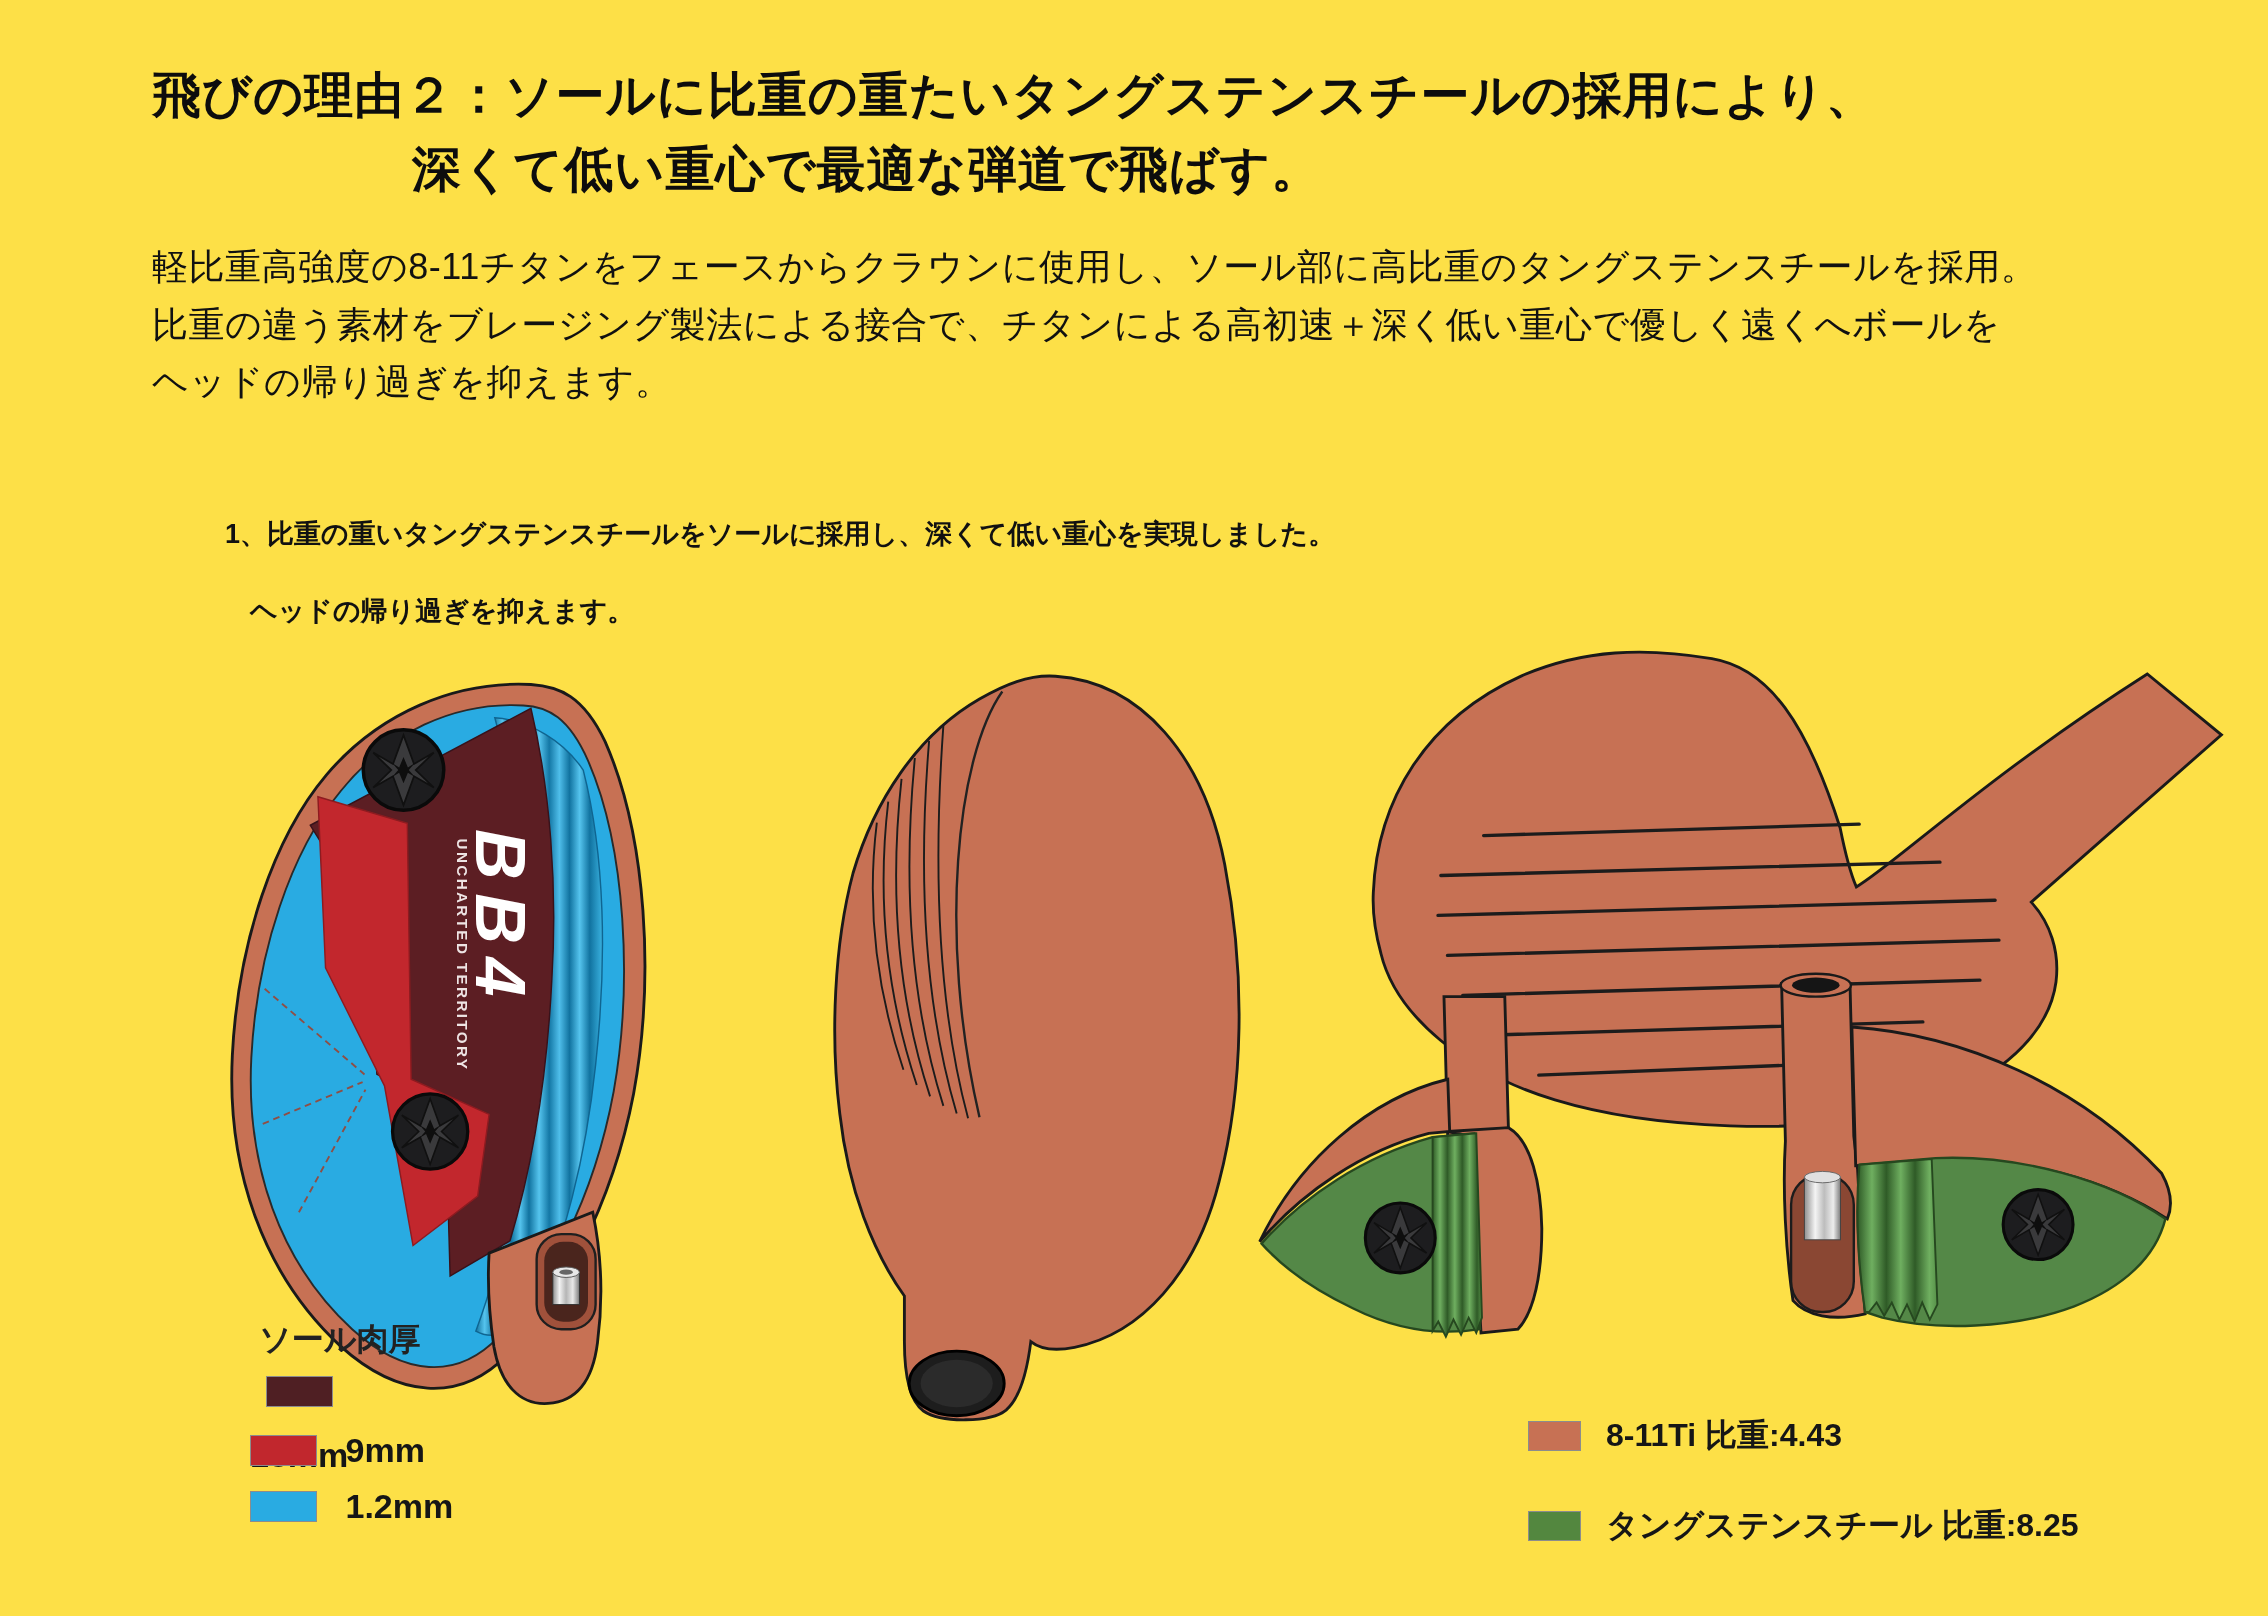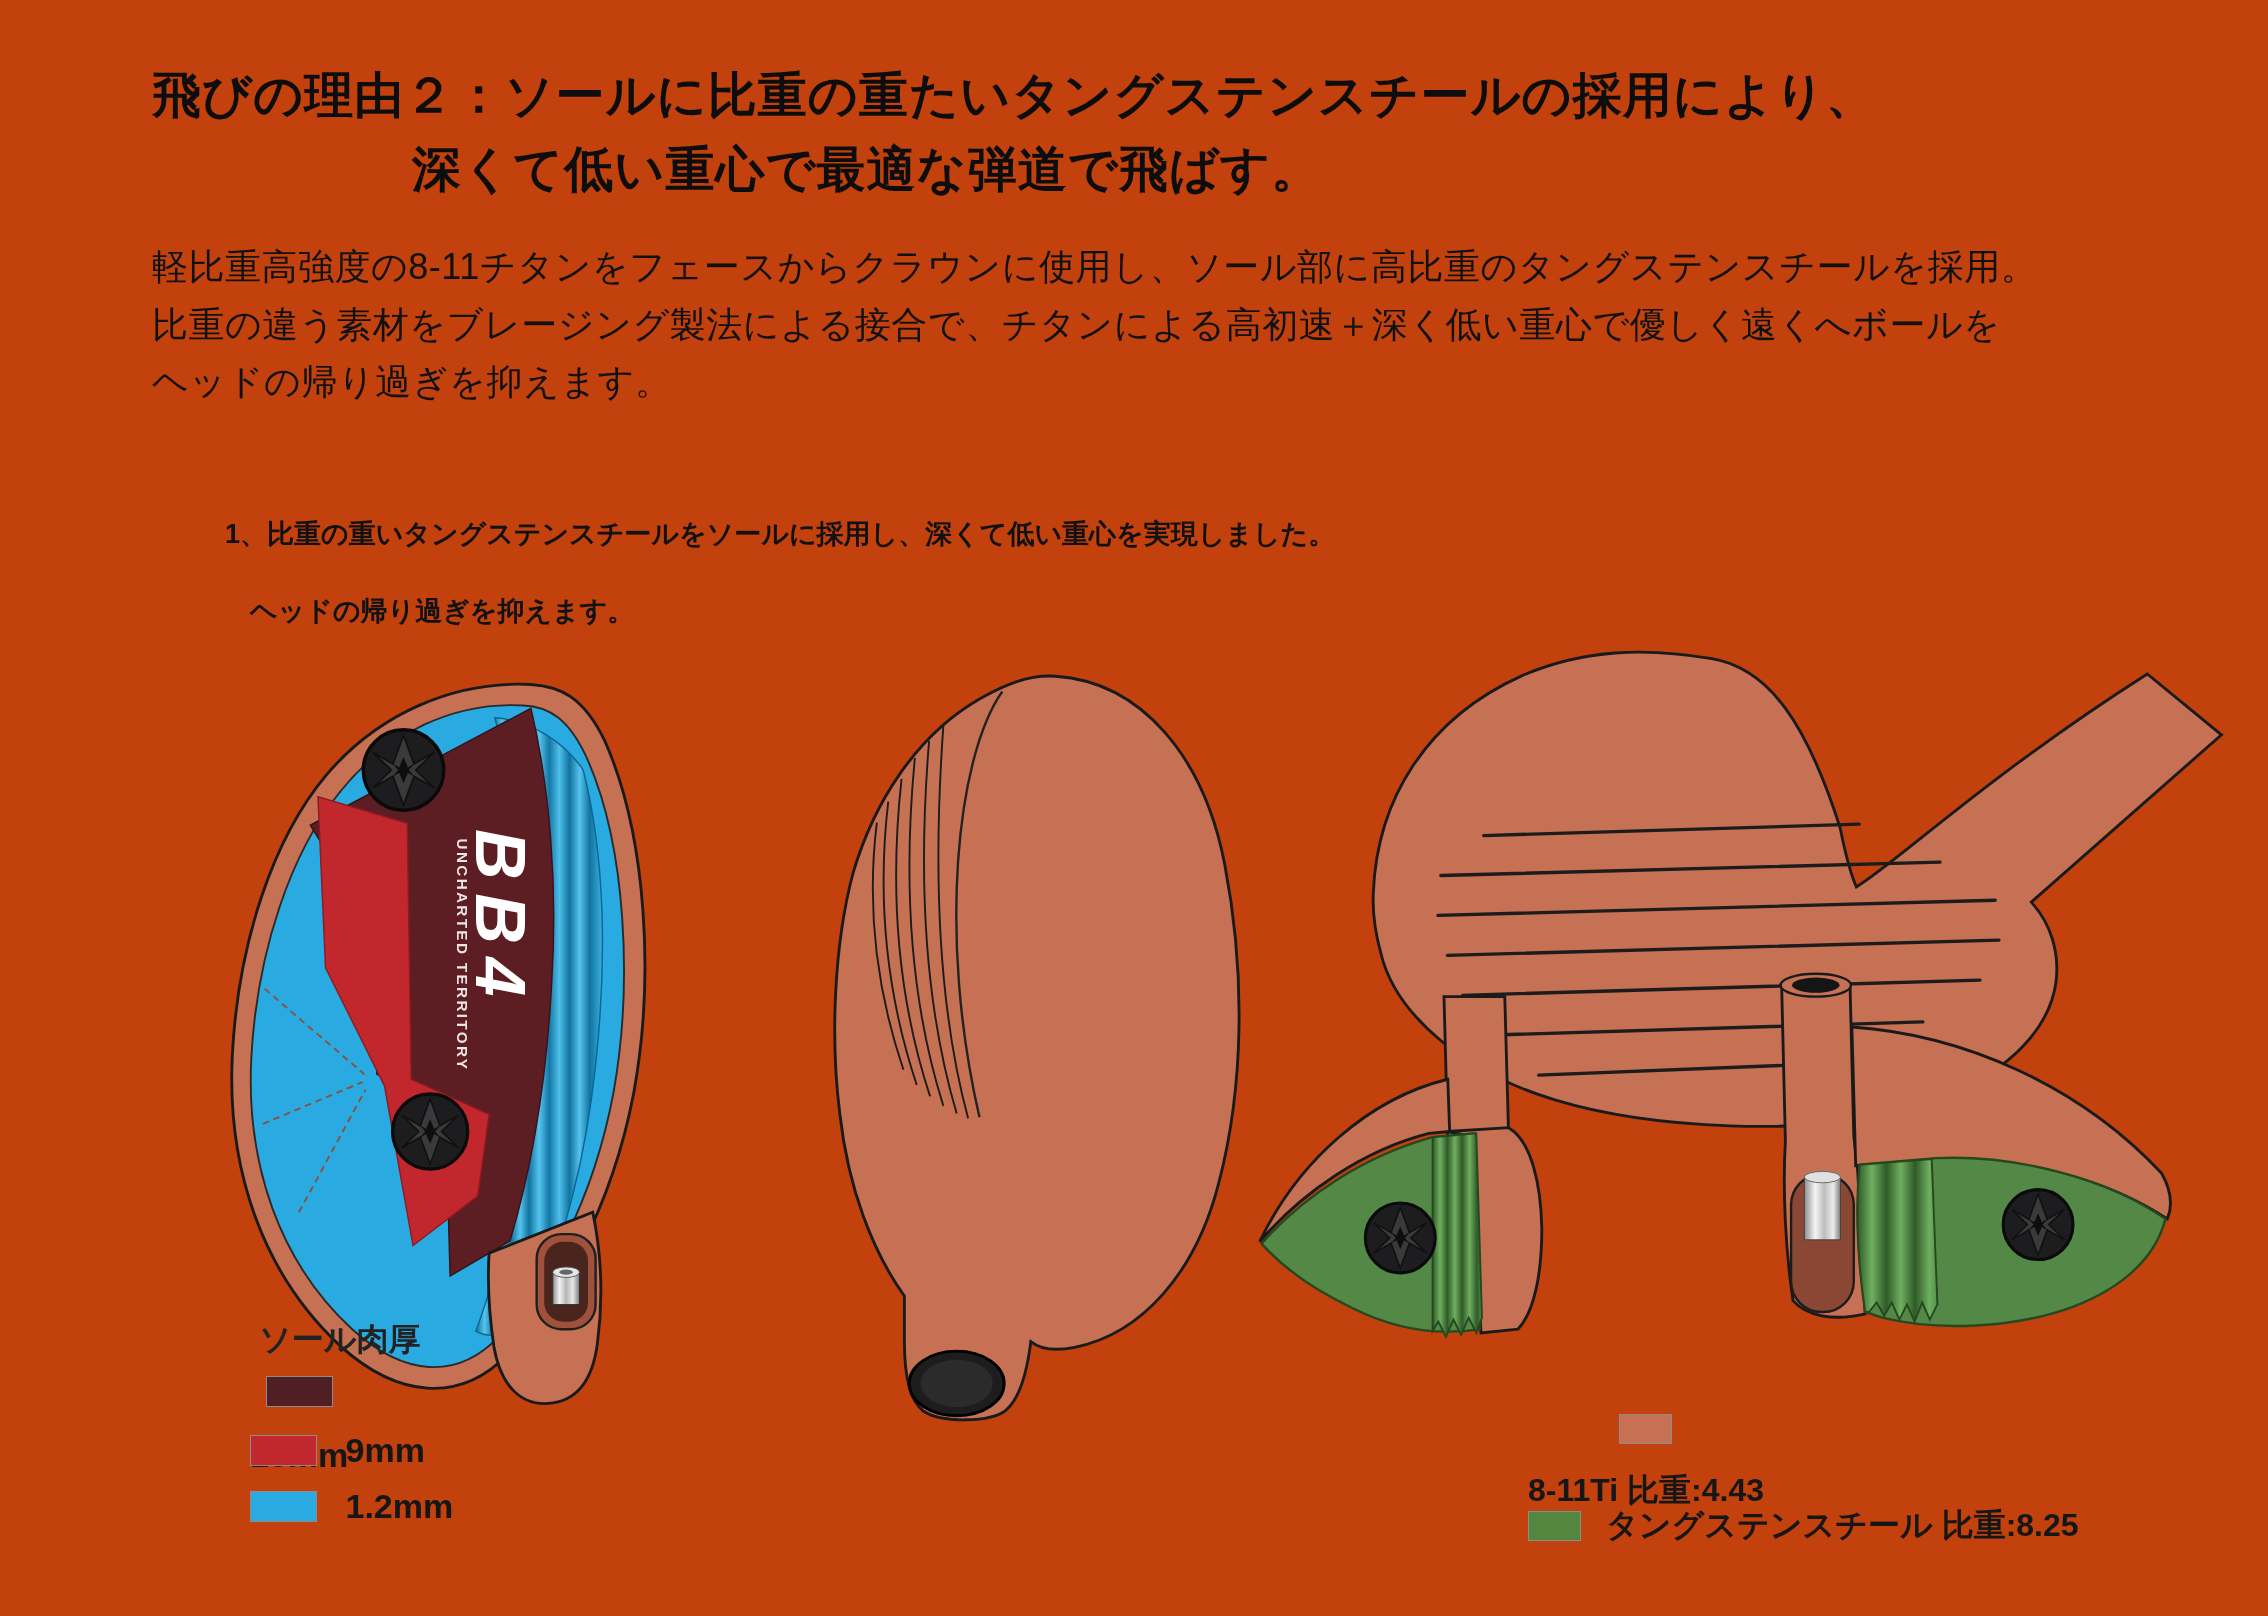--- a/index.html
+++ b/index.html
@@ -1,16 +1,16 @@
 <!DOCTYPE html>
 <html style="font-size:15px"><head>
 <meta charset="utf-8">
 <style>
   html,body{margin:0;padding:0;background:#fff;}
-  .canvas{position:relative;width:2268px;height:1617px;background:#c2410c;overflow:hidden;
+  .canvas{position:relative;width:2268px;height:1617px;background:#fde047;overflow:hidden;
           font-family:"Liberation Sans","DejaVu Sans",sans-serif;color:#111;}
   .abs{position:absolute;}
   .title-line{font-size:49px;font-weight:800;letter-spacing:1px;white-space:nowrap;color:#0d0d0d;}
   .intro-line{font-size:36px;font-weight:400;letter-spacing:0.5px;white-space:nowrap;color:#111;}
   .note-line{font-size:27px;font-weight:700;white-space:nowrap;color:#111;}
   .legend-title{font-size:32px;font-weight:700;color:#222;}
   .legend-row{position:absolute;display:flex;align-items:center;gap:28.5px;}
   .swatch{width:67px;height:31px;border:1.9px solid #8c8c8c;box-sizing:border-box;}
   .swatch-sm{width:53px;height:30px;border:1.9px solid #8c8c8c;box-sizing:border-box;}
   .legend-label{font-size:34px;font-weight:700;color:#161616;white-space:nowrap;}
@@ -216,21 +216,21 @@
   </div>
   <div class="legend-row" style="left:250px;top:1431px;">
     <div class="swatch" style="background-color: rgb(193, 39, 45);"></div>
     <div class="legend-label">9mm</div>
   </div>
   <div class="legend-row" style="left:250px;top:1487px;">
     <div class="swatch" style="background-color: rgb(41, 171, 226);"></div>
     <div class="legend-label">1.2mm</div>
   </div>
 
-  <div class="legend-row" style="left:1528px;top:1414px;gap:25px;flex-direction:column;">
+  <div class="legend-row" style="left:1528px;top:1414px;gap:25px;">
     <div class="swatch-sm" style="background-color: rgb(199, 113, 84);"></div>
     <div class="legend-label-sm">8-11Ti 比重:4.43</div>
   </div>
   <div class="legend-row" style="left:1528px;top:1504px;gap:25px;">
     <div class="swatch-sm" style="background-color: rgb(83, 135, 63);"></div>
     <div class="legend-label-sm">タングステンスチール 比重:8.25</div>
   </div>
 
 </div>
 

